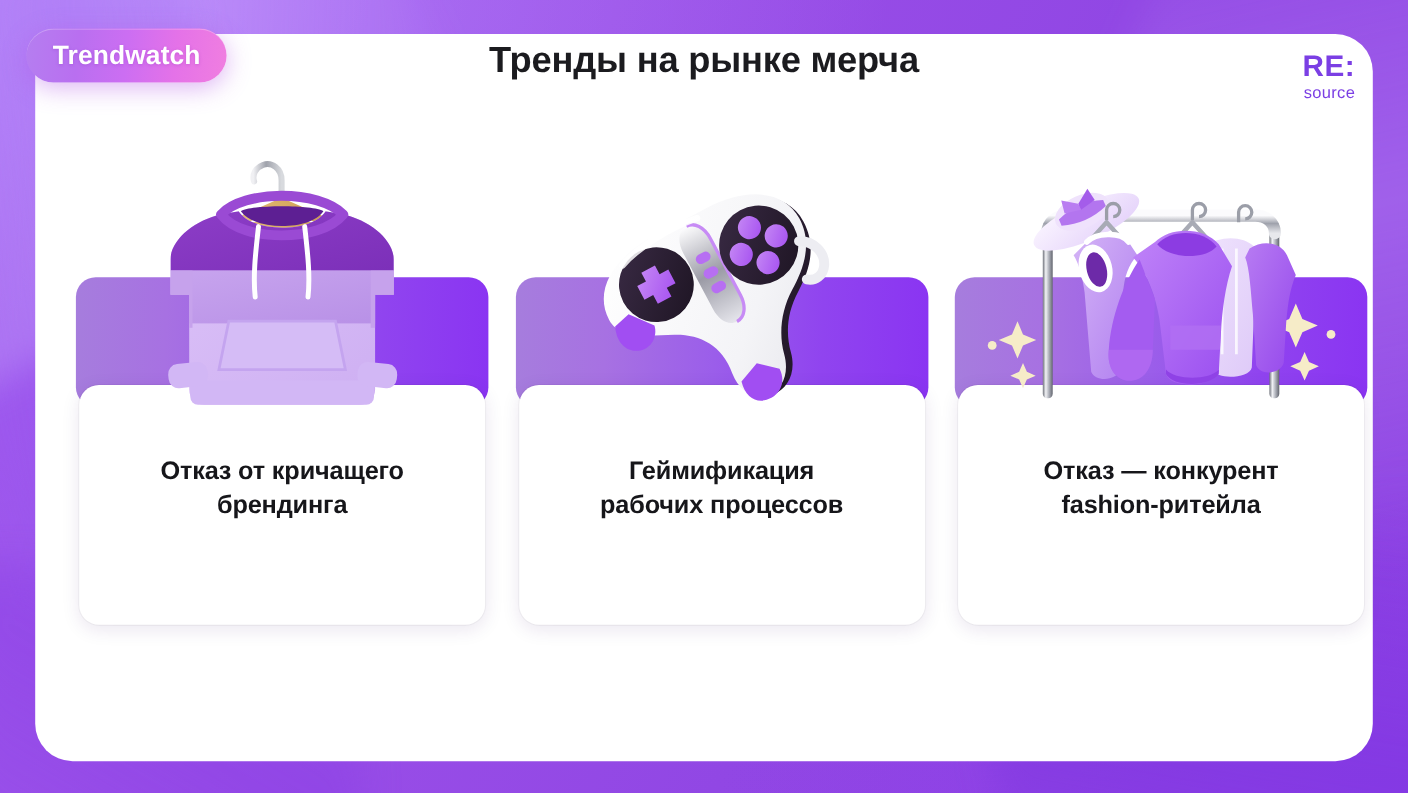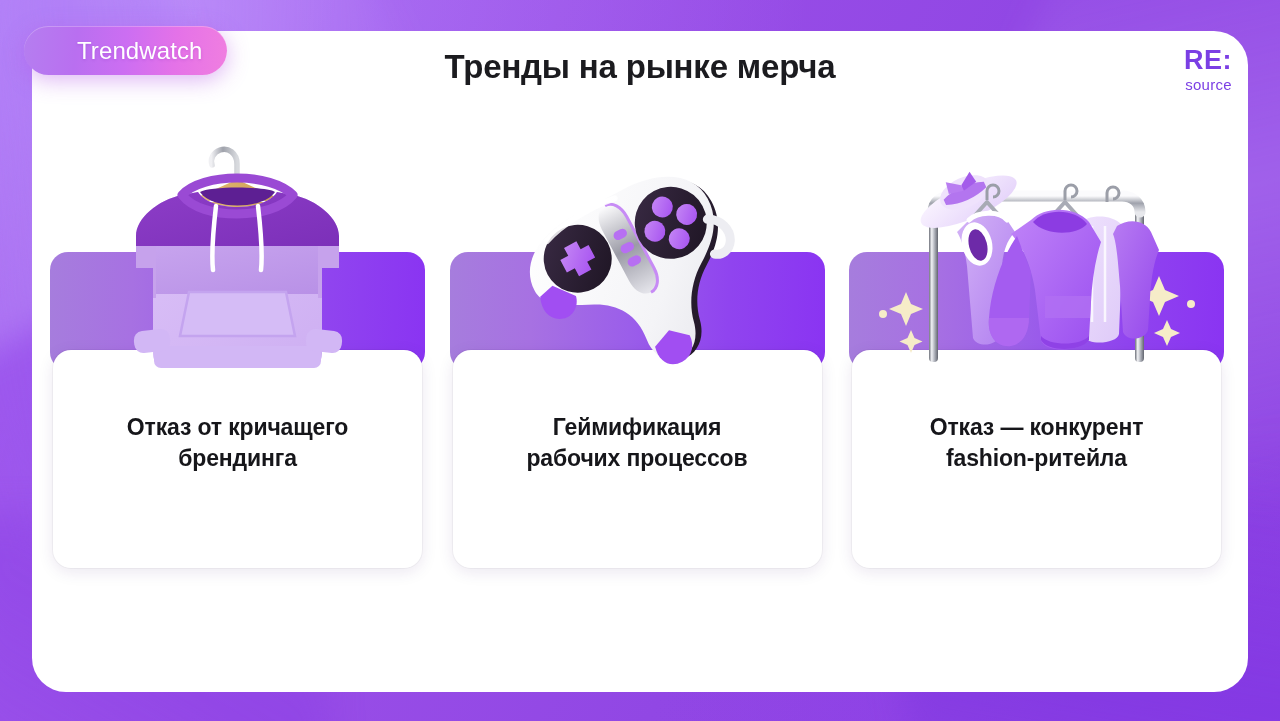--- a/index.html
+++ b/index.html
@@ -57,29 +57,28 @@
   
   #badge{
     position:absolute; left:24px; top:26px; height:49px;
     padding:0 24px; display:flex; align-items:center; justify-content:center;
     border-radius:26px;
     background:linear-gradient(96deg, #b57ef0 0%, #b96ff0 26%, #cc6ef2 50%, #e472e8 74%, #f07ee0 100%);
     box-shadow:0 5px 22px rgba(180,90,230,.45), 0 1px 0 rgba(255,255,255,.25) inset;
     z-index:6;
   }
   #badge span{
-    color:#ffffff; font-size:24px; font-weight:400; letter-spacing:.1px;
+    color:#ffffff; font-size:24px; font-weight:700; letter-spacing:.1px;
     text-shadow:0 1px 3px rgba(120,30,180,.25);
     white-space:nowrap;
-    margin-left:29px;
   }
 
   
   #slide-title{
-    position:absolute; left:0; right:0; top:48px;
+    position:absolute; left:0; right:0; top:35px;
     text-align:center; font-size:33px; font-weight:700;
     color:#1b1b1f; letter-spacing:-.2px;
     z-index:5;
   }
 
   
   #logo{
     position:absolute; right:48px; top:47px; text-align:left; z-index:5;
     line-height:1;
   }
@@ -88,21 +87,21 @@
     display:block;
     text-align:right;
   }
   #logo .logo-sub{
     font-size:15px; font-weight:400; color:#7b3fe4; letter-spacing:.3px;
     display:block; margin-top:3px; text-align:right;
   }
 
   
   #cards{
-    position:absolute; left:50px; top:252px; width:1174px; height:316px;
+    position:absolute; left:69px; top:252px; width:1174px; height:316px;
     display:flex; justify-content:space-between; z-index:4;
   }
   .card{ position:relative; width:375px; height:316px; }
 
   .card-top{
     position:absolute; left:0; top:0; width:375px; height:118px;
     border-radius:18px;
     background:linear-gradient(92deg, #a67ddd 0%, #a771e2 22%, #9b5eea 48%, #9044ef 74%, #8a34f2 100%);
   }
   .card-body{

